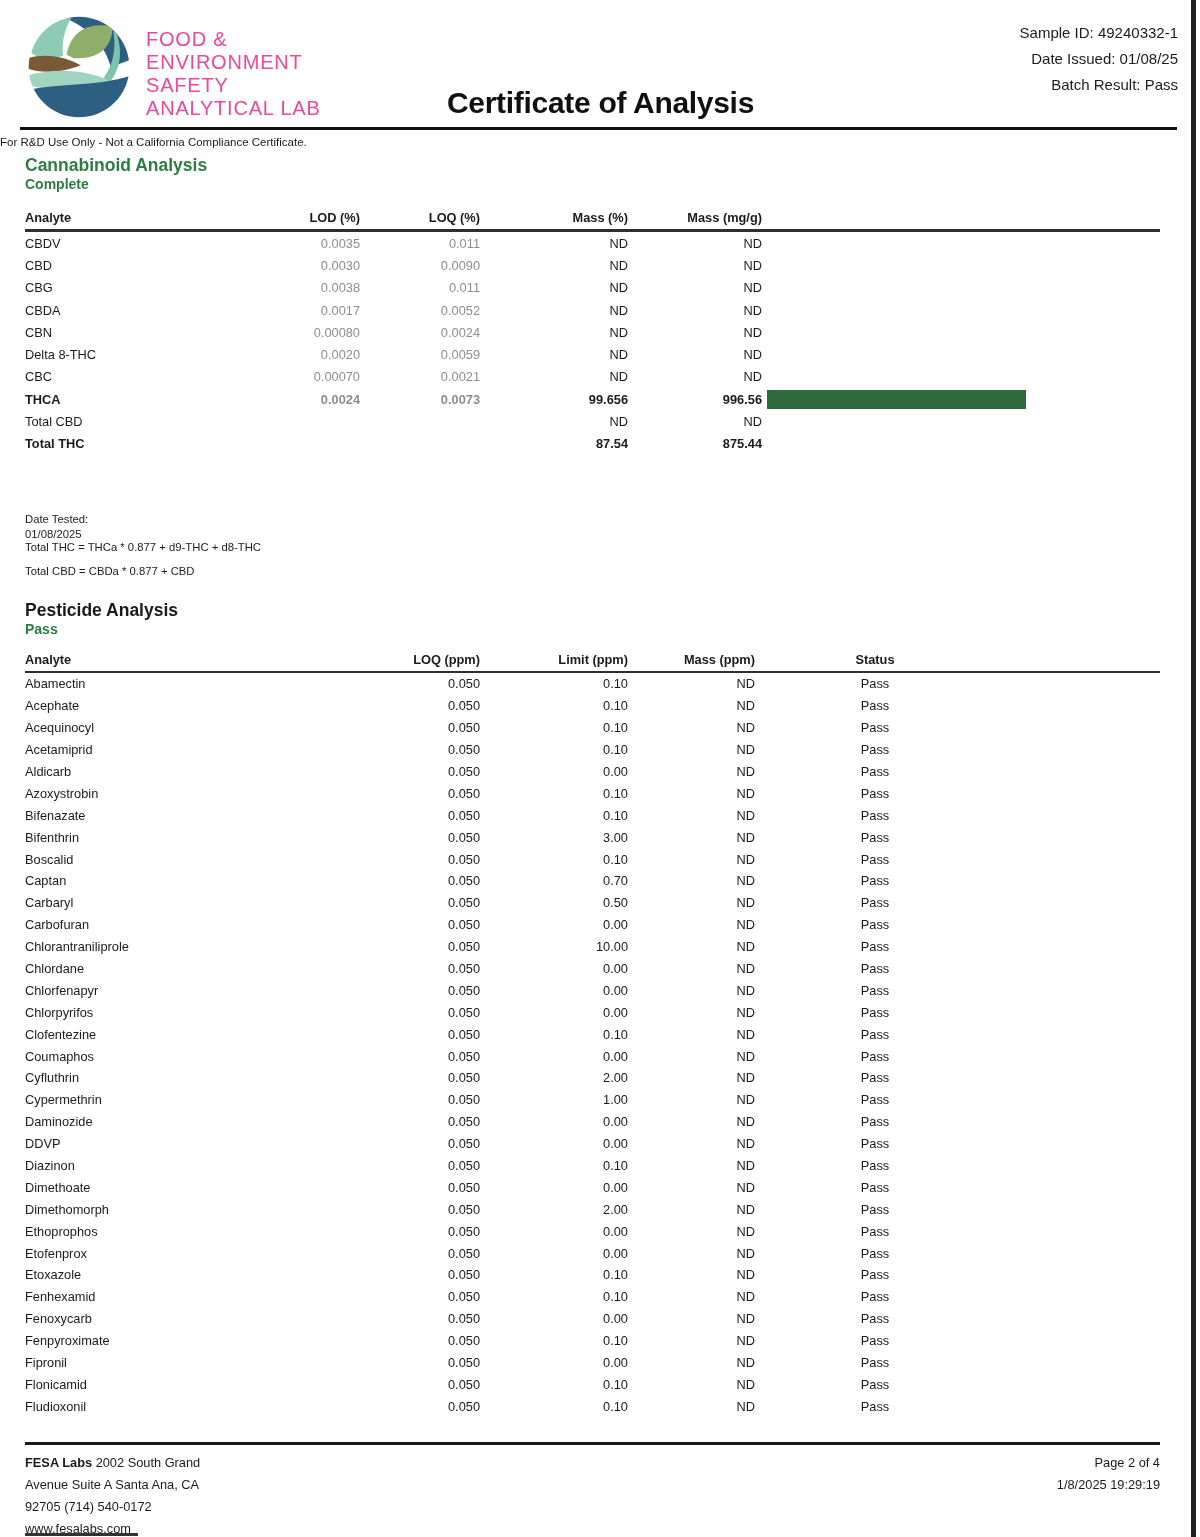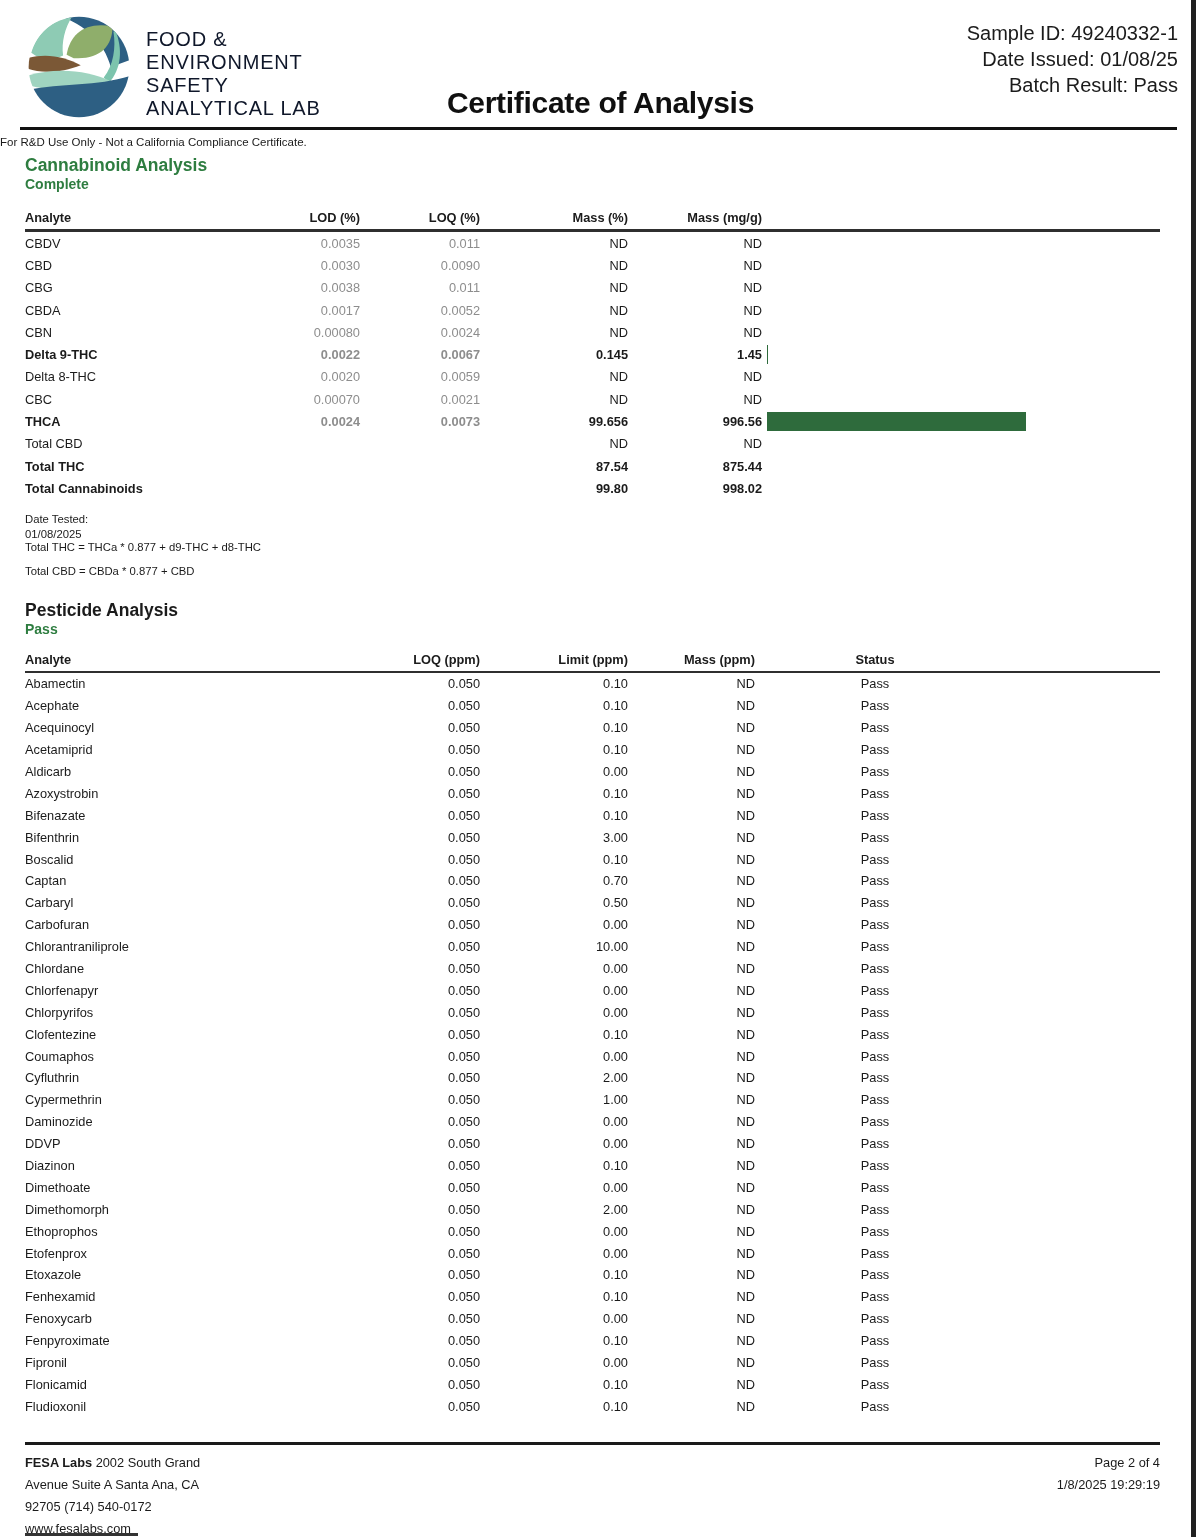--- a/index.html
+++ b/index.html
@@ -4,24 +4,24 @@
 <style>
   html,body { margin:0; padding:0; background:#ffffff; }
   .page {
     position:relative; width:1200px; height:1537px; background:#ffffff;
     font-family:"Liberation Sans", sans-serif; color:#1b1b1b; overflow:hidden;
   }
   
   .logo { position:absolute; left:26px; top:12px; display:flex; }
   .logo svg { width:106px; height:110px; }
   .logo-text { margin-left:14px; padding-top:16px; font-size:20px; line-height:23px;
-               color:#0f172a; letter-spacing:0.8px; }
+               color:#ec4899; letter-spacing:0.8px; }
   .title { position:absolute; left:8px; top:86px; width:1185px; text-align:center;
            font-size:30px; font-weight:bold; margin:0; letter-spacing:-0.3px; color:#101010; }
-  .meta { position:absolute; right:22px; top:20px; text-align:right; font-size:20px; line-height:26px; }
+  .meta { position:absolute; right:22px; top:20px; text-align:right; font-size:15px; line-height:26px; }
   .header-rule { position:absolute; left:20px; top:127px; width:1157px; border-top:3px solid #111; }
   .subtitle { position:absolute; left:0; top:136px; width:1185px; font-size:11.5px; }
   
   .section-head { position:absolute; left:25px; width:1135px; display:flex;
                   justify-content:space-between; align-items:baseline;flex-direction:column; }
   .section-head h2 { margin:0; font-size:17.5px; font-weight:bold; }
   .green { color:#2e7d40; }
   .status-flag { font-size:14px; font-weight:bold; }
   #cann-head { top:155px; }
   #pest-head { top:600px; }
@@ -147,30 +147,20 @@
           <div class="cell bar-cell"></div>
         </div>
         <div class="crow">
           <div class="cell">CBN</div>
           <div class="cell num gray">0.00080</div>
           <div class="cell num gray">0.0024</div>
           <div class="cell num">ND</div>
           <div class="cell num">ND</div>
           <div class="cell bar-cell"></div>
         </div>
-        <div class="crow bold">
-          <div class="cell">Delta 9-THC</div>
-          <div class="cell num gray">0.0022</div>
-          <div class="cell num gray">0.0067</div>
-          <div class="cell num">0.145</div>
-          <div class="cell num">1.45</div>
-          <div class="cell bar-cell">
-            <div class="bar" style="width: 1px;"></div>
-          </div>
-        </div>
         <div class="crow">
           <div class="cell">Delta 8-THC</div>
           <div class="cell num gray">0.0020</div>
           <div class="cell num gray">0.0059</div>
           <div class="cell num">ND</div>
           <div class="cell num">ND</div>
           <div class="cell bar-cell"></div>
         </div>
         <div class="crow">
           <div class="cell">CBC</div>
@@ -197,28 +187,20 @@
           <div class="cell num">ND</div>
           <div class="cell num">ND</div>
           <div class="cell bar-cell"></div>
         </div>
         <div class="crow bold">
           <div class="cell">Total THC</div>
           <div class="cell num gray"></div>
           <div class="cell num gray"></div>
           <div class="cell num">87.54</div>
           <div class="cell num">875.44</div>
-          <div class="cell bar-cell"></div>
-        </div>
-        <div class="crow bold">
-          <div class="cell">Total Cannabinoids</div>
-          <div class="cell num gray"></div>
-          <div class="cell num gray"></div>
-          <div class="cell num">99.80</div>
-          <div class="cell num">998.02</div>
           <div class="cell bar-cell"></div>
         </div>
       </div>
   </div>
 
   <div class="notes">
     <div>Date Tested:</div>
     <div>01/08/2025</div>
     <div class="formula1">Total THC = THCa * 0.877 + d9-THC + d8-THC</div>
     <div class="formula2">Total CBD = CBDa * 0.877 + CBD</div>

